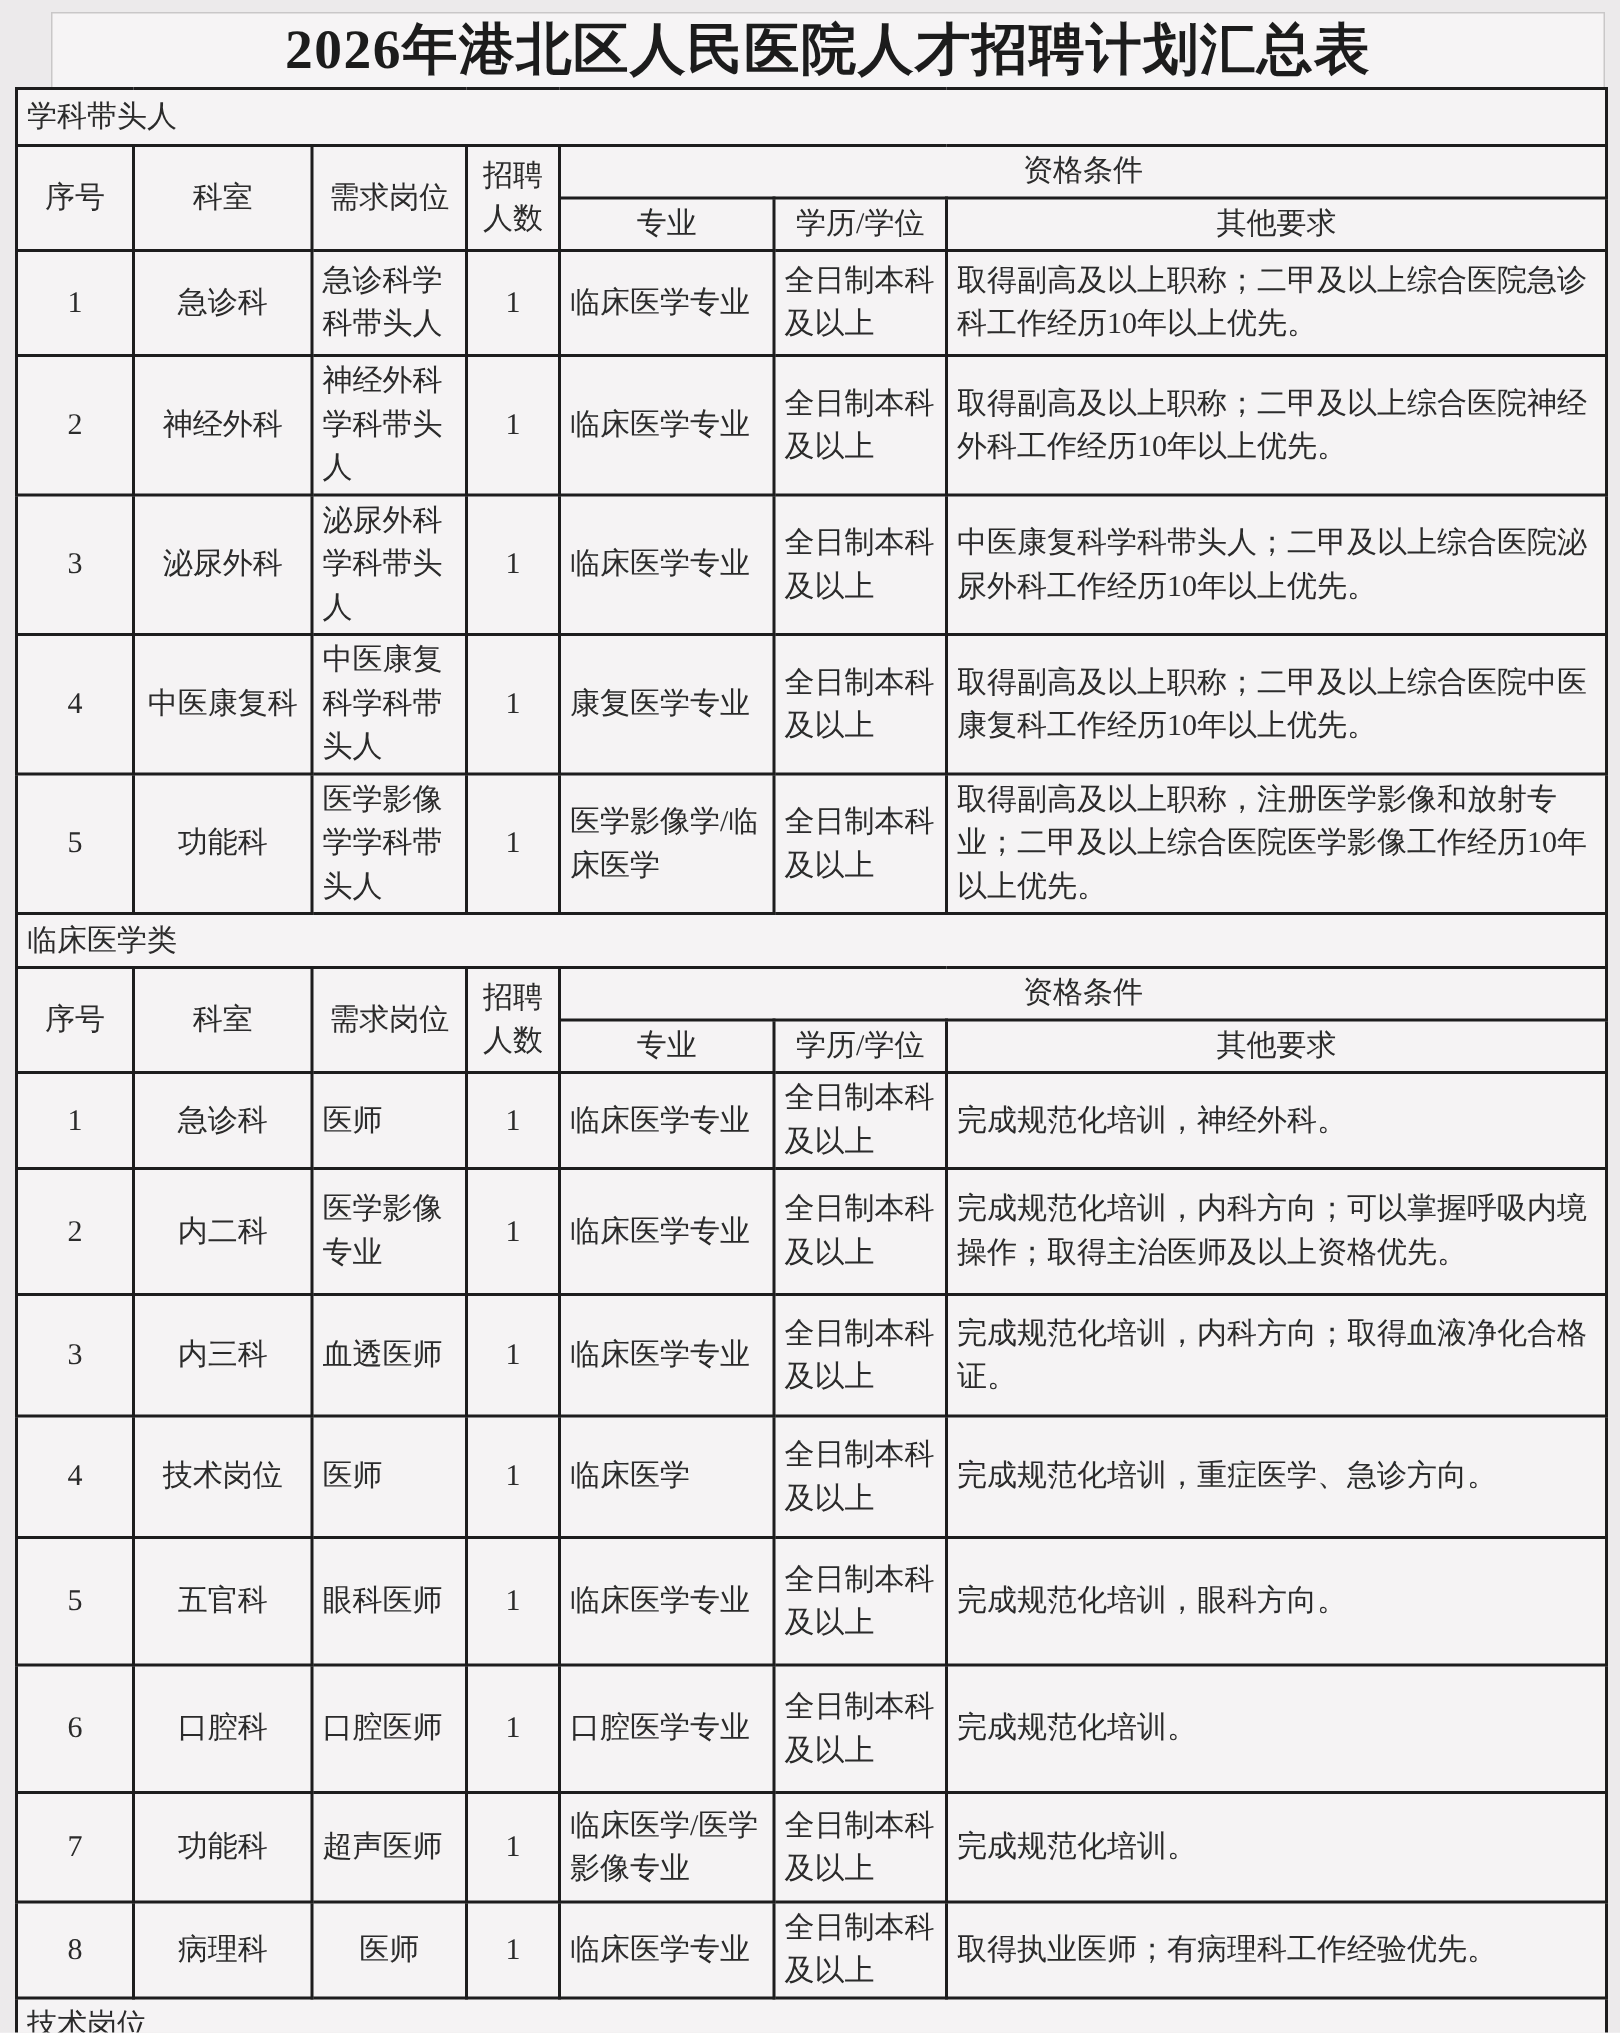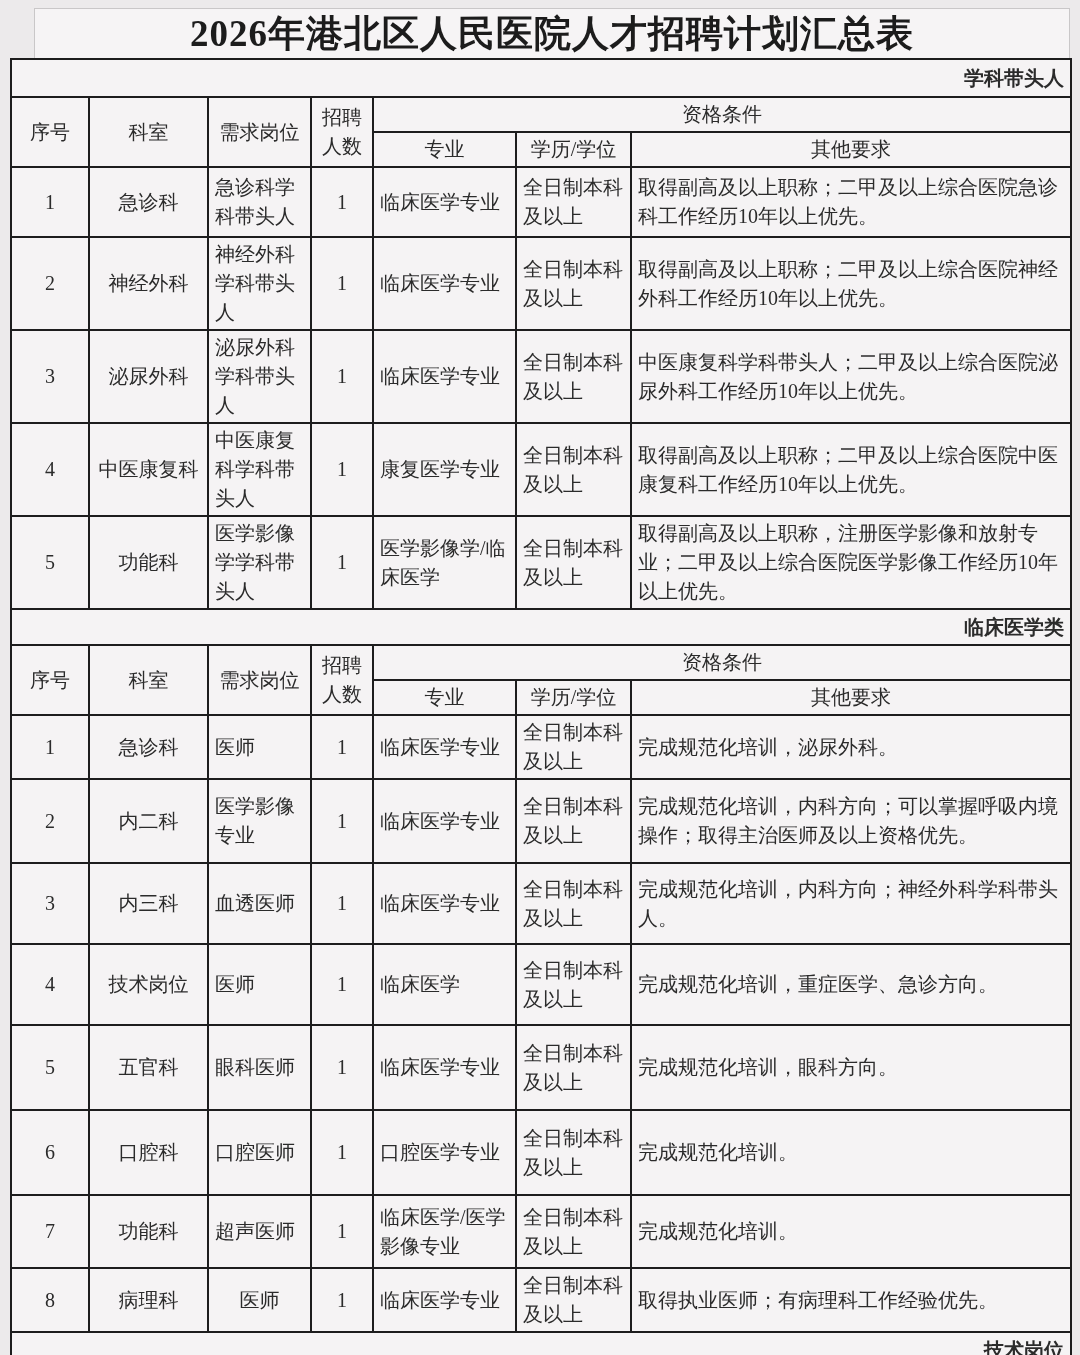--- a/index.html
+++ b/index.html
@@ -40,22 +40,22 @@
     padding:2px 6px;
     font-size:20px;
     line-height:1.45;
     color:#2b2b2b;
     vertical-align:middle;
     overflow:hidden;
     box-sizing:border-box;
   }
   td.sec{
     font-size:31px;
-    font-weight:bold;
-    text-align:right;
+    font-weight:normal;
+    text-align:left;
     color:#161616;
     padding:1px 4px;
     border-radius:18px;
   }
   td.hd{
     text-align:center;
     padding:1px 2px;
   }
   td.c{text-align:center;}
   td.l{text-align:left;}
@@ -151,39 +151,39 @@
           <td class="hd">学历/学位</td>
           <td class="hd">其他要求</td>
         </tr>
         <tr style="height: 47px;">
           <td class="c">1</td>
           <td class="c">急诊科</td>
           <td class="l">医师</td>
           <td class="c">1</td>
           <td class="l">临床医学专业</td>
           <td class="l">全日制本科及以上</td>
-          <td class="l">完成规范化培训，泌尿外科。</td>
+          <td class="l">完成规范化培训，神经外科。</td>
         </tr>
         <tr style="height: 84px;">
           <td class="c">2</td>
           <td class="c">内二科</td>
           <td class="l">医学影像专业</td>
           <td class="c">1</td>
           <td class="l">临床医学专业</td>
           <td class="l">全日制本科及以上</td>
           <td class="l">完成规范化培训，内科方向；可以掌握呼吸内境操作；取得主治医师及以上资格优先。</td>
         </tr>
         <tr style="height: 81px;">
           <td class="c">3</td>
           <td class="c">内三科</td>
           <td class="l">血透医师</td>
           <td class="c">1</td>
           <td class="l">临床医学专业</td>
           <td class="l">全日制本科及以上</td>
-          <td class="l">完成规范化培训，内科方向；神经外科学科带头人。</td>
+          <td class="l">完成规范化培训，内科方向；取得血液净化合格证。</td>
         </tr>
         <tr style="height: 81px;">
           <td class="c">4</td>
           <td class="c">技术岗位</td>
           <td class="l">医师</td>
           <td class="c">1</td>
           <td class="l">临床医学</td>
           <td class="l">全日制本科及以上</td>
           <td class="l">完成规范化培训，重症医学、急诊方向。</td>
         </tr>

